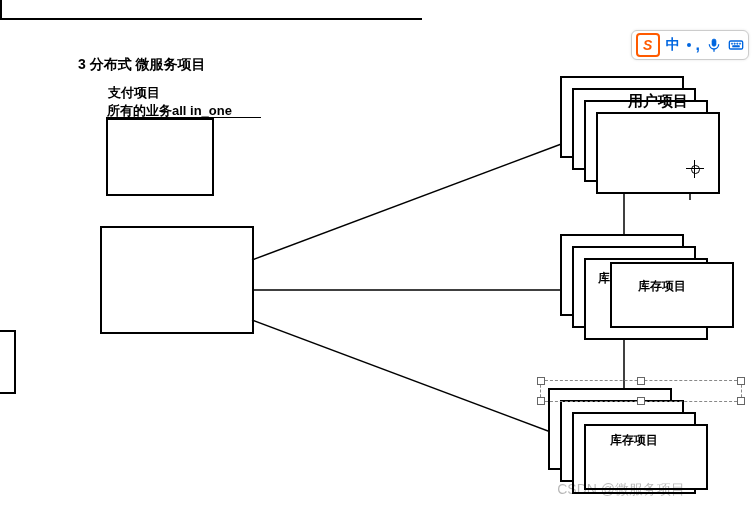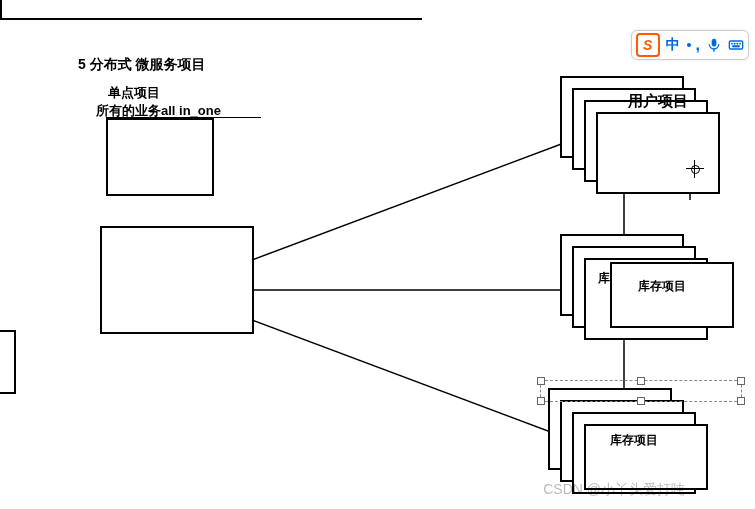--- a/index.html
+++ b/index.html
@@ -26,24 +26,24 @@
 </style>
 </head>
 <body>
 
 <div class="canvas">
 
   <div class="abs" style="left:0;top:0;width:420px;height:18px;border-left:2px solid #000;border-bottom:2px solid #000"></div>
 
   <div class="abs" style="left:0;top:330px;width:14px;height:60px;border-top:2px solid #000;border-bottom:2px solid #000;border-right:2px solid #000"></div>
 
-  <div class="abs label" style="left:78px;top:56px;font-size:14px">5 分布式  微服务项目</div>
+  <div class="abs label" style="left:78px;top:56px;font-size:14px">3 分布式  微服务项目</div>
 
-  <div class="abs label" style="left:108px;top:84px">单点项目</div>
-  <div class="abs label" style="left:96px;top:102px">所有的业务all in_one</div>
+  <div class="abs label" style="left:108px;top:84px">支付项目</div>
+  <div class="abs label" style="left:107px;top:102px">所有的业务all in_one</div>
   <div class="abs" style="left:106px;top:117px;width:155px;height:0;border-top:1.5px solid #000"></div>
   <div class="abs box" style="left:106px;top:118px;width:104px;height:74px"></div>
   <div class="abs box" style="left:100px;top:226px;width:150px;height:104px"></div>
 
   <svg class="lines" width="755" height="509">
     <line x1="252" y1="260" x2="572" y2="140" stroke="#000" stroke-width="1.5"></line>
     <line x1="252" y1="290" x2="560" y2="290" stroke="#000" stroke-width="1.5"></line>
     <line x1="252" y1="320" x2="572" y2="440" stroke="#000" stroke-width="1.5"></line>
 
     <line x1="624" y1="160" x2="624" y2="250" stroke="#000" stroke-width="1.5"></line>
@@ -100,14 +100,14 @@
           <rect x="2" y="6" width="20" height="12" rx="2" fill="none" stroke-width="2"></rect>
           <circle cx="6" cy="10" r="1"></circle>
           <circle cx="10" cy="10" r="1"></circle>
           <circle cx="14" cy="10" r="1"></circle>
           <circle cx="18" cy="10" r="1"></circle>
           <rect x="7" y="13" width="10" height="2"></rect>
         </svg>
     </div>
   </div>
 
-  <div class="watermark">CSDN @小丫头爱打吨</div>
+  <div class="watermark">CSDN @微服务项目</div>
 </div>
 
 </body></html>

